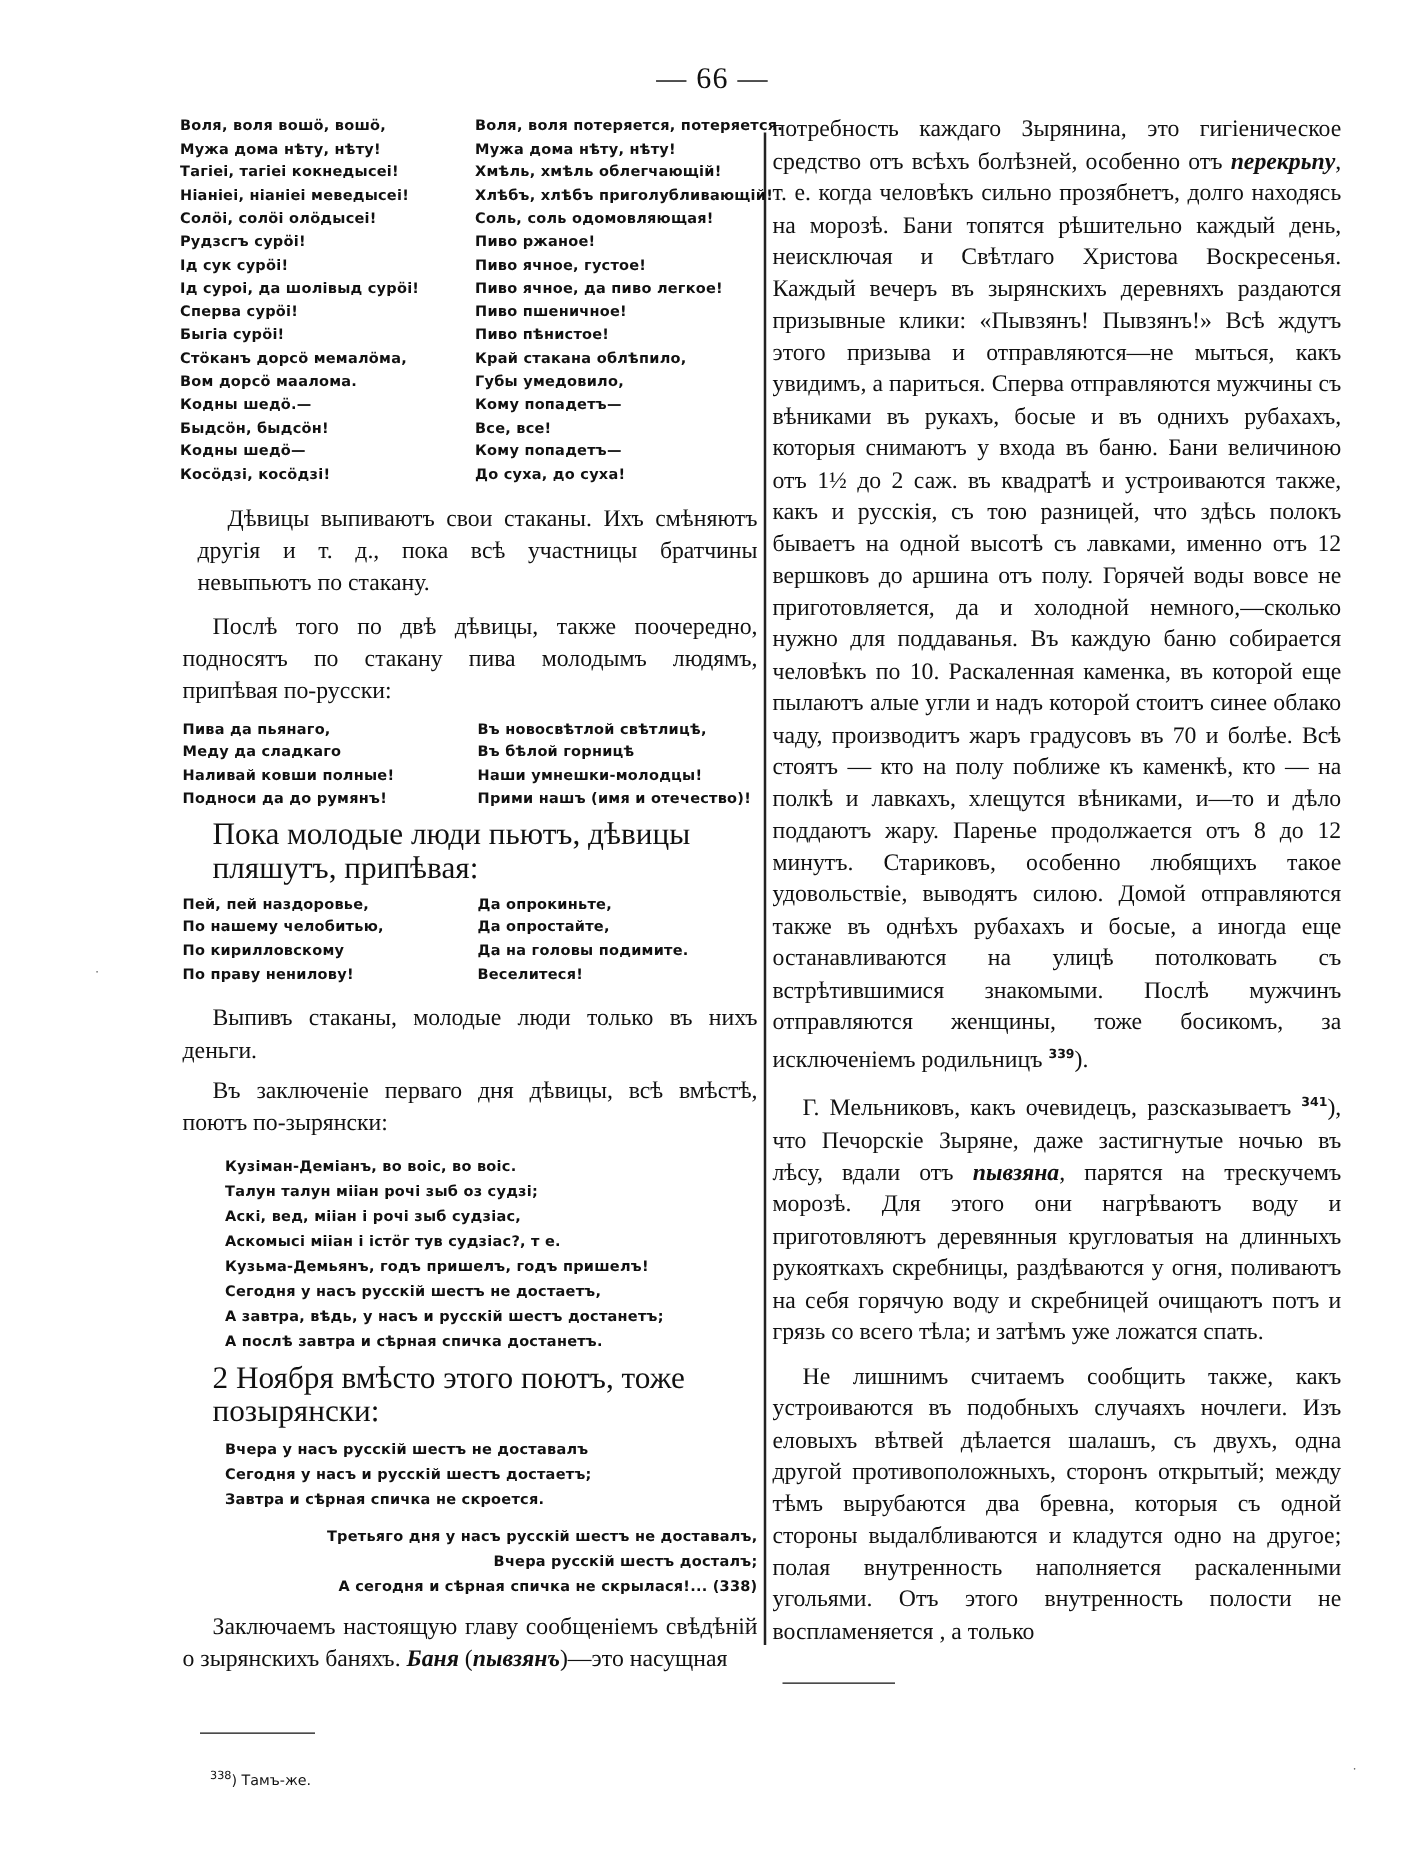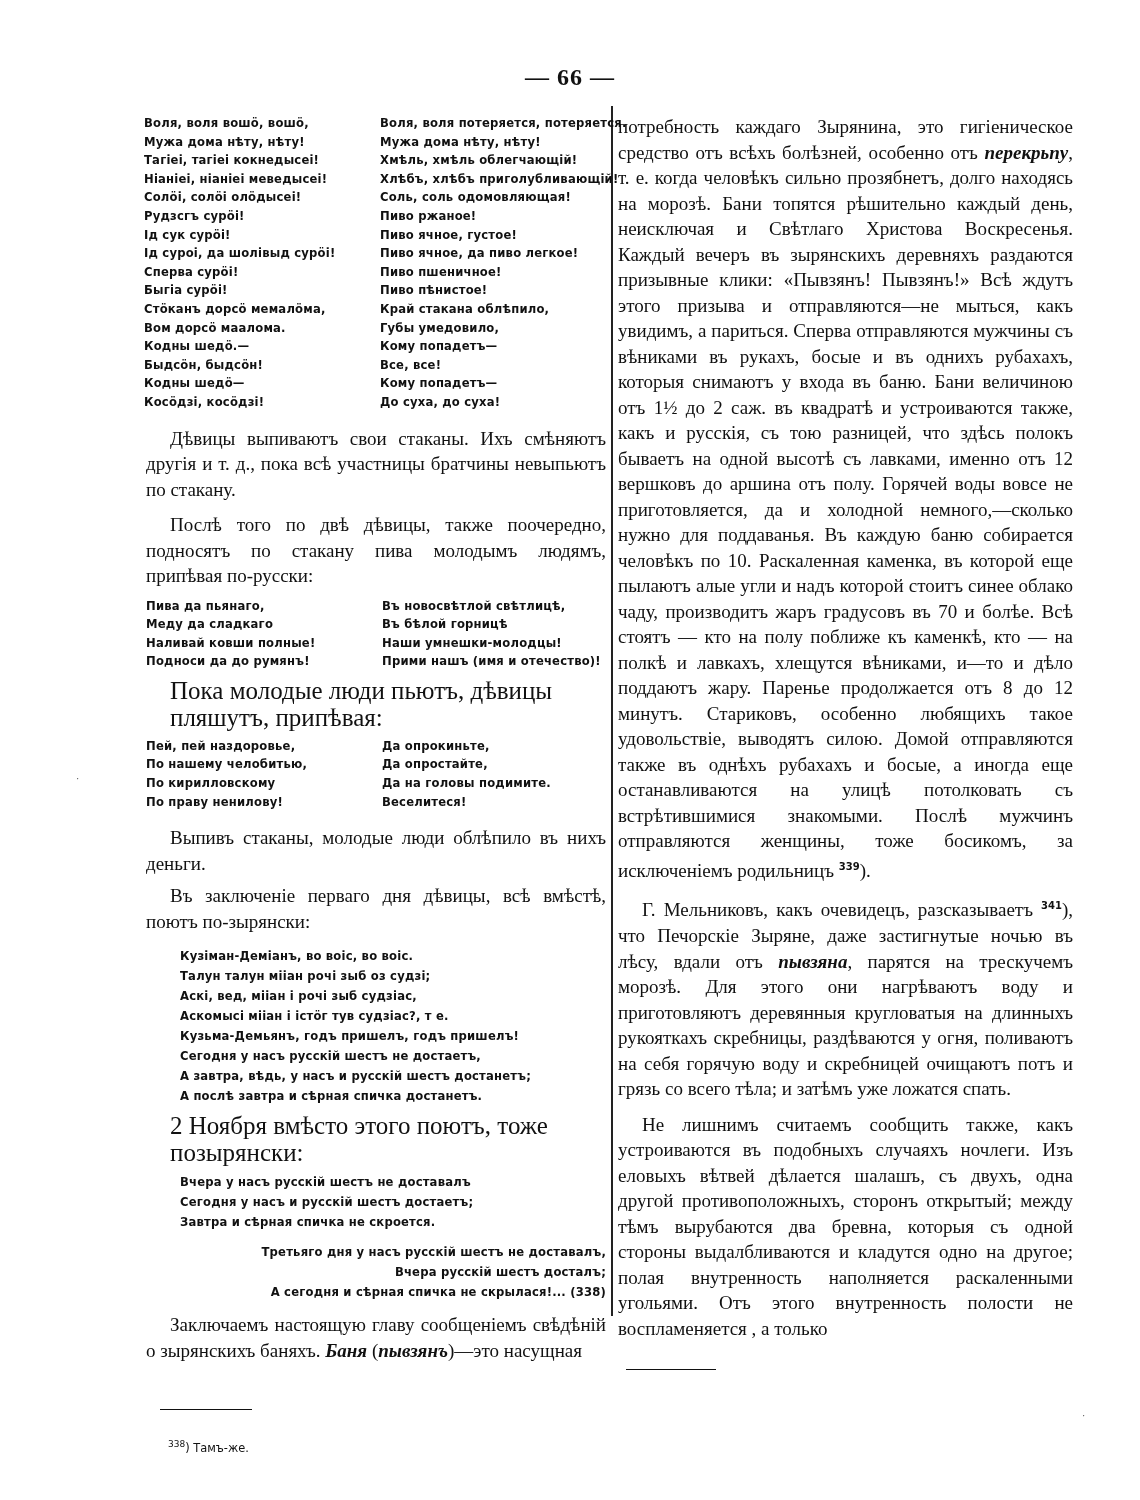--- a/index.html
+++ b/index.html
@@ -1,24 +1,24 @@
 <!DOCTYPE html>
 <html><head>
   <meta charset="utf-8">
   <style>
     html, body { margin: 0; padding: 0; background: #ffffff; }
     body {
       width: 1140px; height: 1500px; position: relative; overflow: hidden;
       font-family: "Liberation Serif", "DejaVu Serif", serif; color: #111;
     }
     .page-number {
-      position: absolute; top: 64px; left: 0; width: 1140px; text-align: center;
-      font-size: 24px; font-weight: bold; letter-spacing: 1px;
+      position: absolute; top: 50px; left: 0; width: 1140px; text-align: center;
+      font-size: 24px; font-weight: normal; letter-spacing: 1px;
     }
-    .col { position: absolute; top: 114px; }
+    .col { position: absolute; top: 91px; }
     .col-left { left: 146px; width: 460px; }
     .col-right { left: 618px; width: 455px; }
     .divider {
       position: absolute; left: 611px; top: 106px; width: 2px; height: 1210px; background: #222;
     }
     .verse-table { display: grid; grid-template-columns: 236px 230px; column-gap: 0; }
     .verse-line {
       font-family: "DejaVu Sans", "Liberation Sans", sans-serif; font-weight: bold;
       font-size: 11.6px; line-height: 18.6px; white-space: nowrap; letter-spacing: 0.2px;
     }
@@ -87,21 +87,21 @@
         <div class="verse-line">Пиво пѣнистое!</div>
         <div class="verse-line">Край стакана облѣпило,</div>
         <div class="verse-line">Губы умедовило,</div>
         <div class="verse-line">Кому попадетъ—</div>
         <div class="verse-line">Все, все!</div>
         <div class="verse-line">Кому попадетъ—</div>
         <div class="verse-line">До суха, до суха!</div>
       </div>
   </div>
 
-  <p class="prose indent" style="margin-top:14px;">Дѣвицы выпиваютъ свои стаканы. Ихъ смѣняютъ другія и т. д., пока всѣ участницы братчины невыпьютъ по стакану.</p>
+  <p class="prose indent" style="margin-top:14px;margin-left:12px;">Дѣвицы выпиваютъ свои стаканы. Ихъ смѣняютъ другія и т. д., пока всѣ участницы братчины невыпьютъ по стакану.</p>
   <p class="prose indent gap-big">Послѣ того по двѣ дѣвицы, также поочередно, подносятъ по стакану пива молодымъ людямъ, припѣвая по-русски:</p>
 
   <div class="verse-table" style="margin-top:8px;">
     <div id="s2l">
         <div class="verse-line">Пива да пьянаго,</div>
         <div class="verse-line">Меду да сладкаго</div>
         <div class="verse-line">Наливай ковши полные!</div>
         <div class="verse-line">Подноси да до румянъ!</div>
       </div>
     <div id="s2r">
@@ -122,21 +122,21 @@
         <div class="verse-line">По праву ненилову!</div>
       </div>
     <div id="s3r">
         <div class="verse-line">Да опрокиньте,</div>
         <div class="verse-line">Да опростайте,</div>
         <div class="verse-line">Да на головы подимите.</div>
         <div class="verse-line">Веселитеся!</div>
       </div>
   </div>
 
-  <p class="prose indent" style="margin-top:14px;">Выпивъ стаканы, молодые люди облѣпило въ нихъ деньги.</p>
+  <p class="prose indent" style="margin-top:14px;">Выпивъ стаканы, молодые люди только въ нихъ деньги.</p>
   <p class="prose indent gap">Въ заключеніе перваго дня дѣвицы, всѣ вмѣстѣ, поютъ по-зырянски:</p>
 
   <div class="song" id="s4" style="margin-top:12px;">
       <div class="verse-line">Кузіман-Деміанъ, во воіс, во воіс.</div>
       <div class="verse-line">Талун   талун мііан рочі зыб оз судзі;</div>
       <div class="verse-line">Аскі, вед, мііан і рочі зыб судзіас,</div>
       <div class="verse-line">Аскомысі мііан і істӧг тув судзіас?, т е.</div>
       <div class="verse-line">Кузьма-Демьянъ, годъ пришелъ, годъ пришелъ!</div>
       <div class="verse-line">Сегодня у насъ русскій шестъ не достаетъ,</div>
       <div class="verse-line">А завтра, вѣдь, у насъ и русскій шестъ достанетъ;</div>

